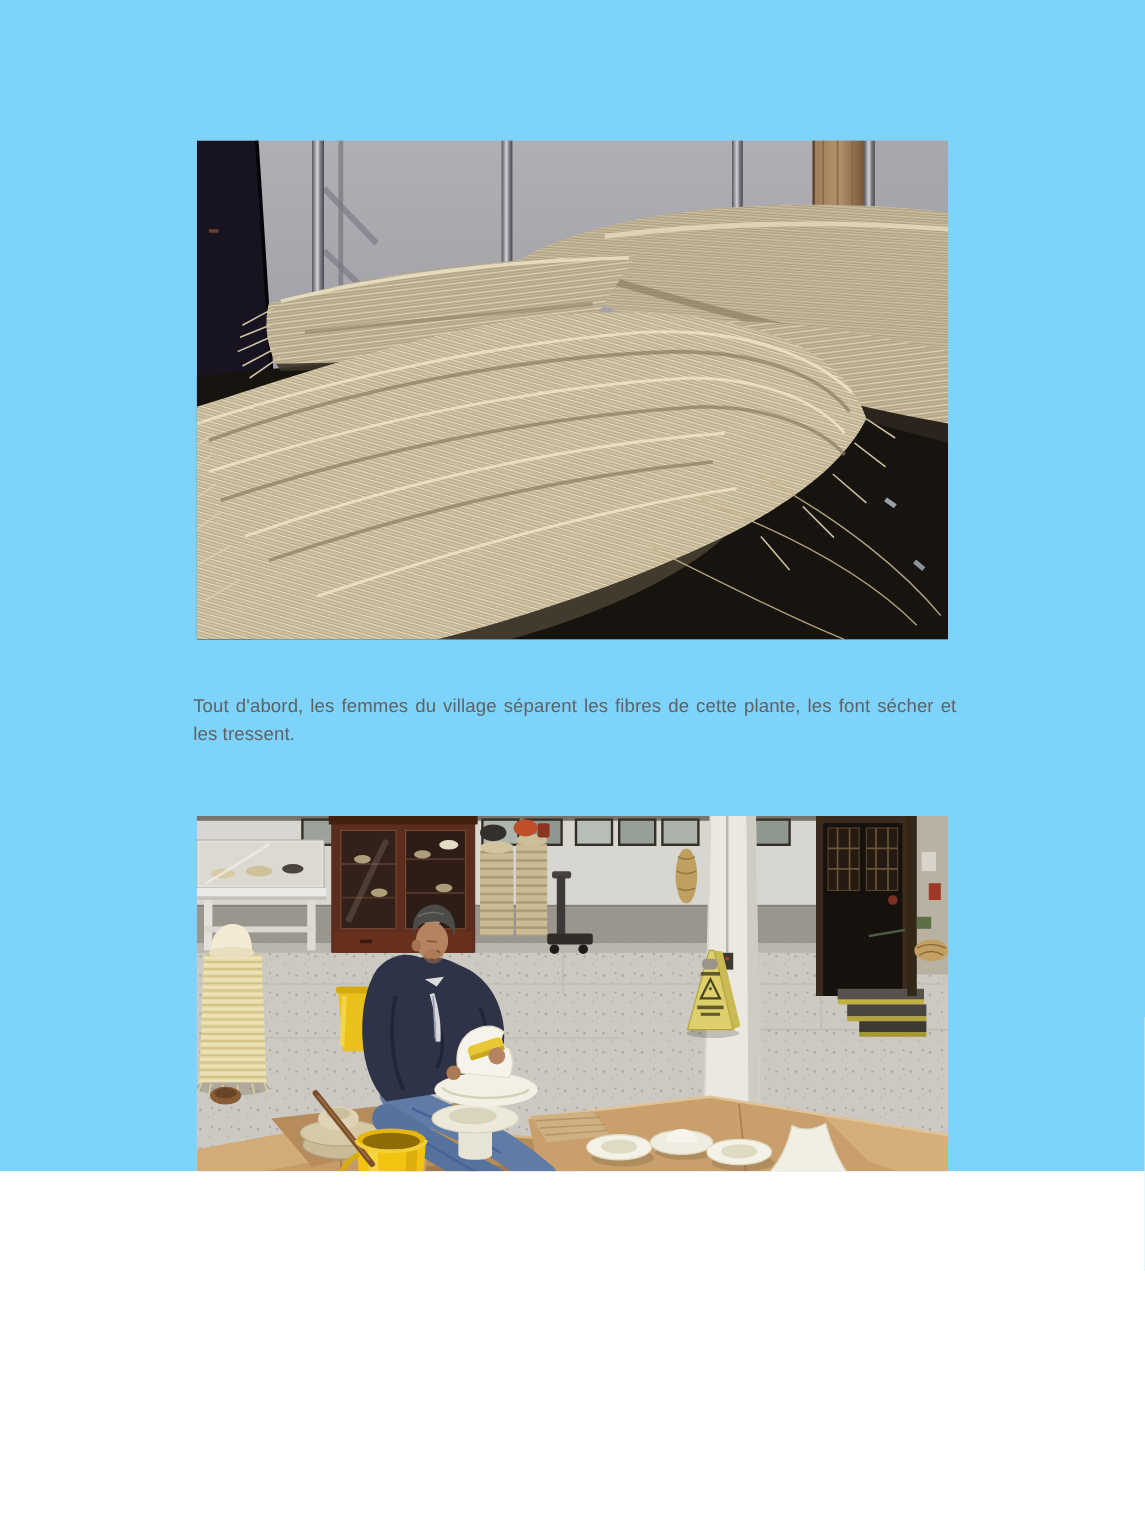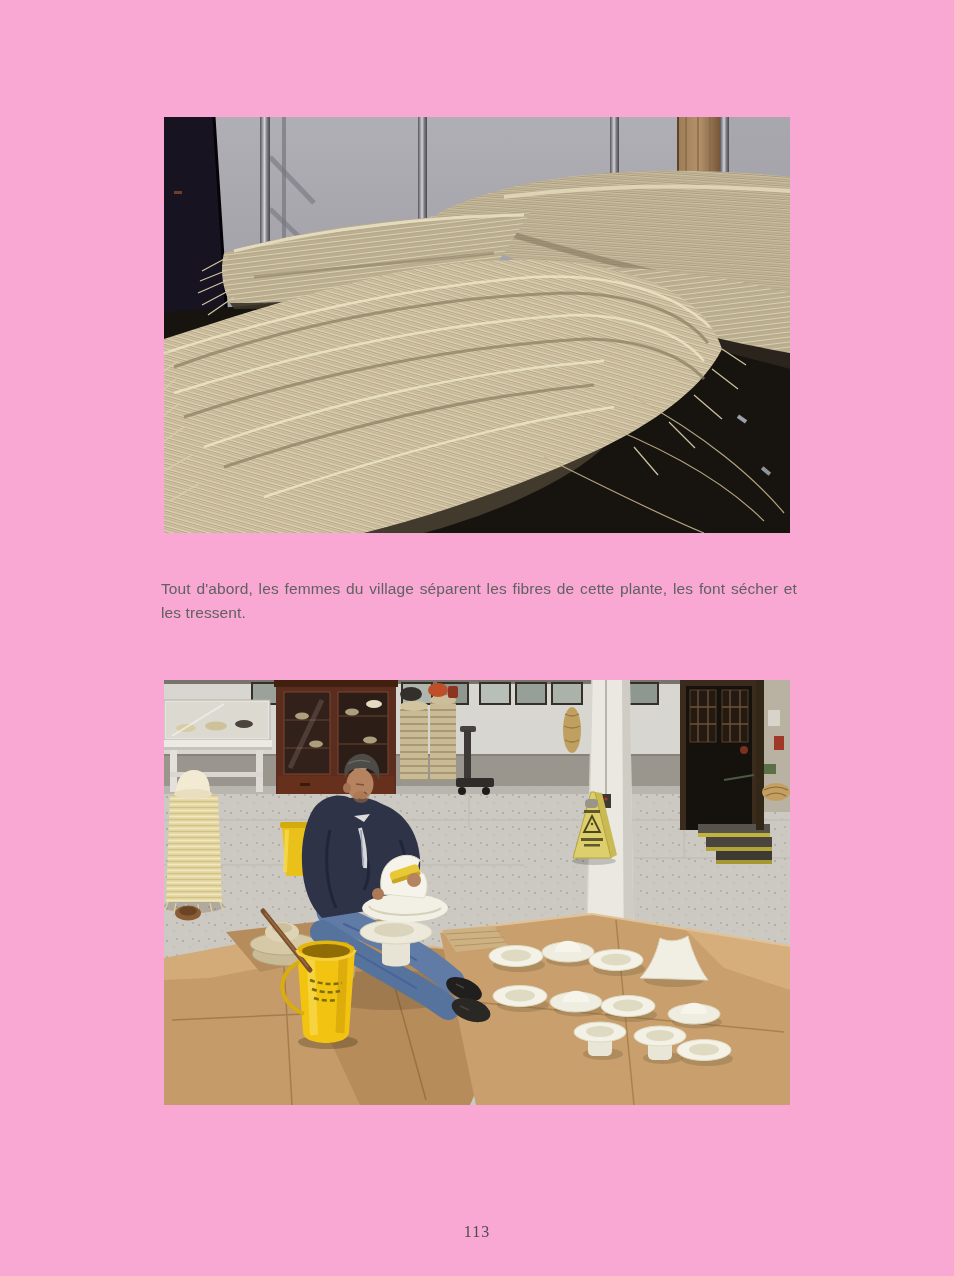--- a/index.html
+++ b/index.html
@@ -1,17 +1,17 @@
 <!DOCTYPE html>
 <html><head>
 <meta charset="utf-8">
 <style>
   html,body { margin:0; padding:0; background:#ffffff; }
   .page {
-    position:relative; width:954px; height:1276px; background:#f9a8d4;
+    position:relative; width:954px; height:976px; background:#7dd3fc;
     font-family:"Liberation Sans", sans-serif; overflow:hidden;
   }
   figure.photo { position:absolute; margin:0; padding:0; }
   figure.photo svg { display:block; }
   .photo-top    { left:164px; top:117px;  width:626px; height:416px; }
   .photo-bottom { left:164px; top:680px;  width:626px; height:425px; }
   .text-block {
     position:absolute; left:161px; top:577px; width:636px;
     color:#616161; font-size:15.5px; line-height:23.5px;
     text-align:justify; letter-spacing:0.1px;

